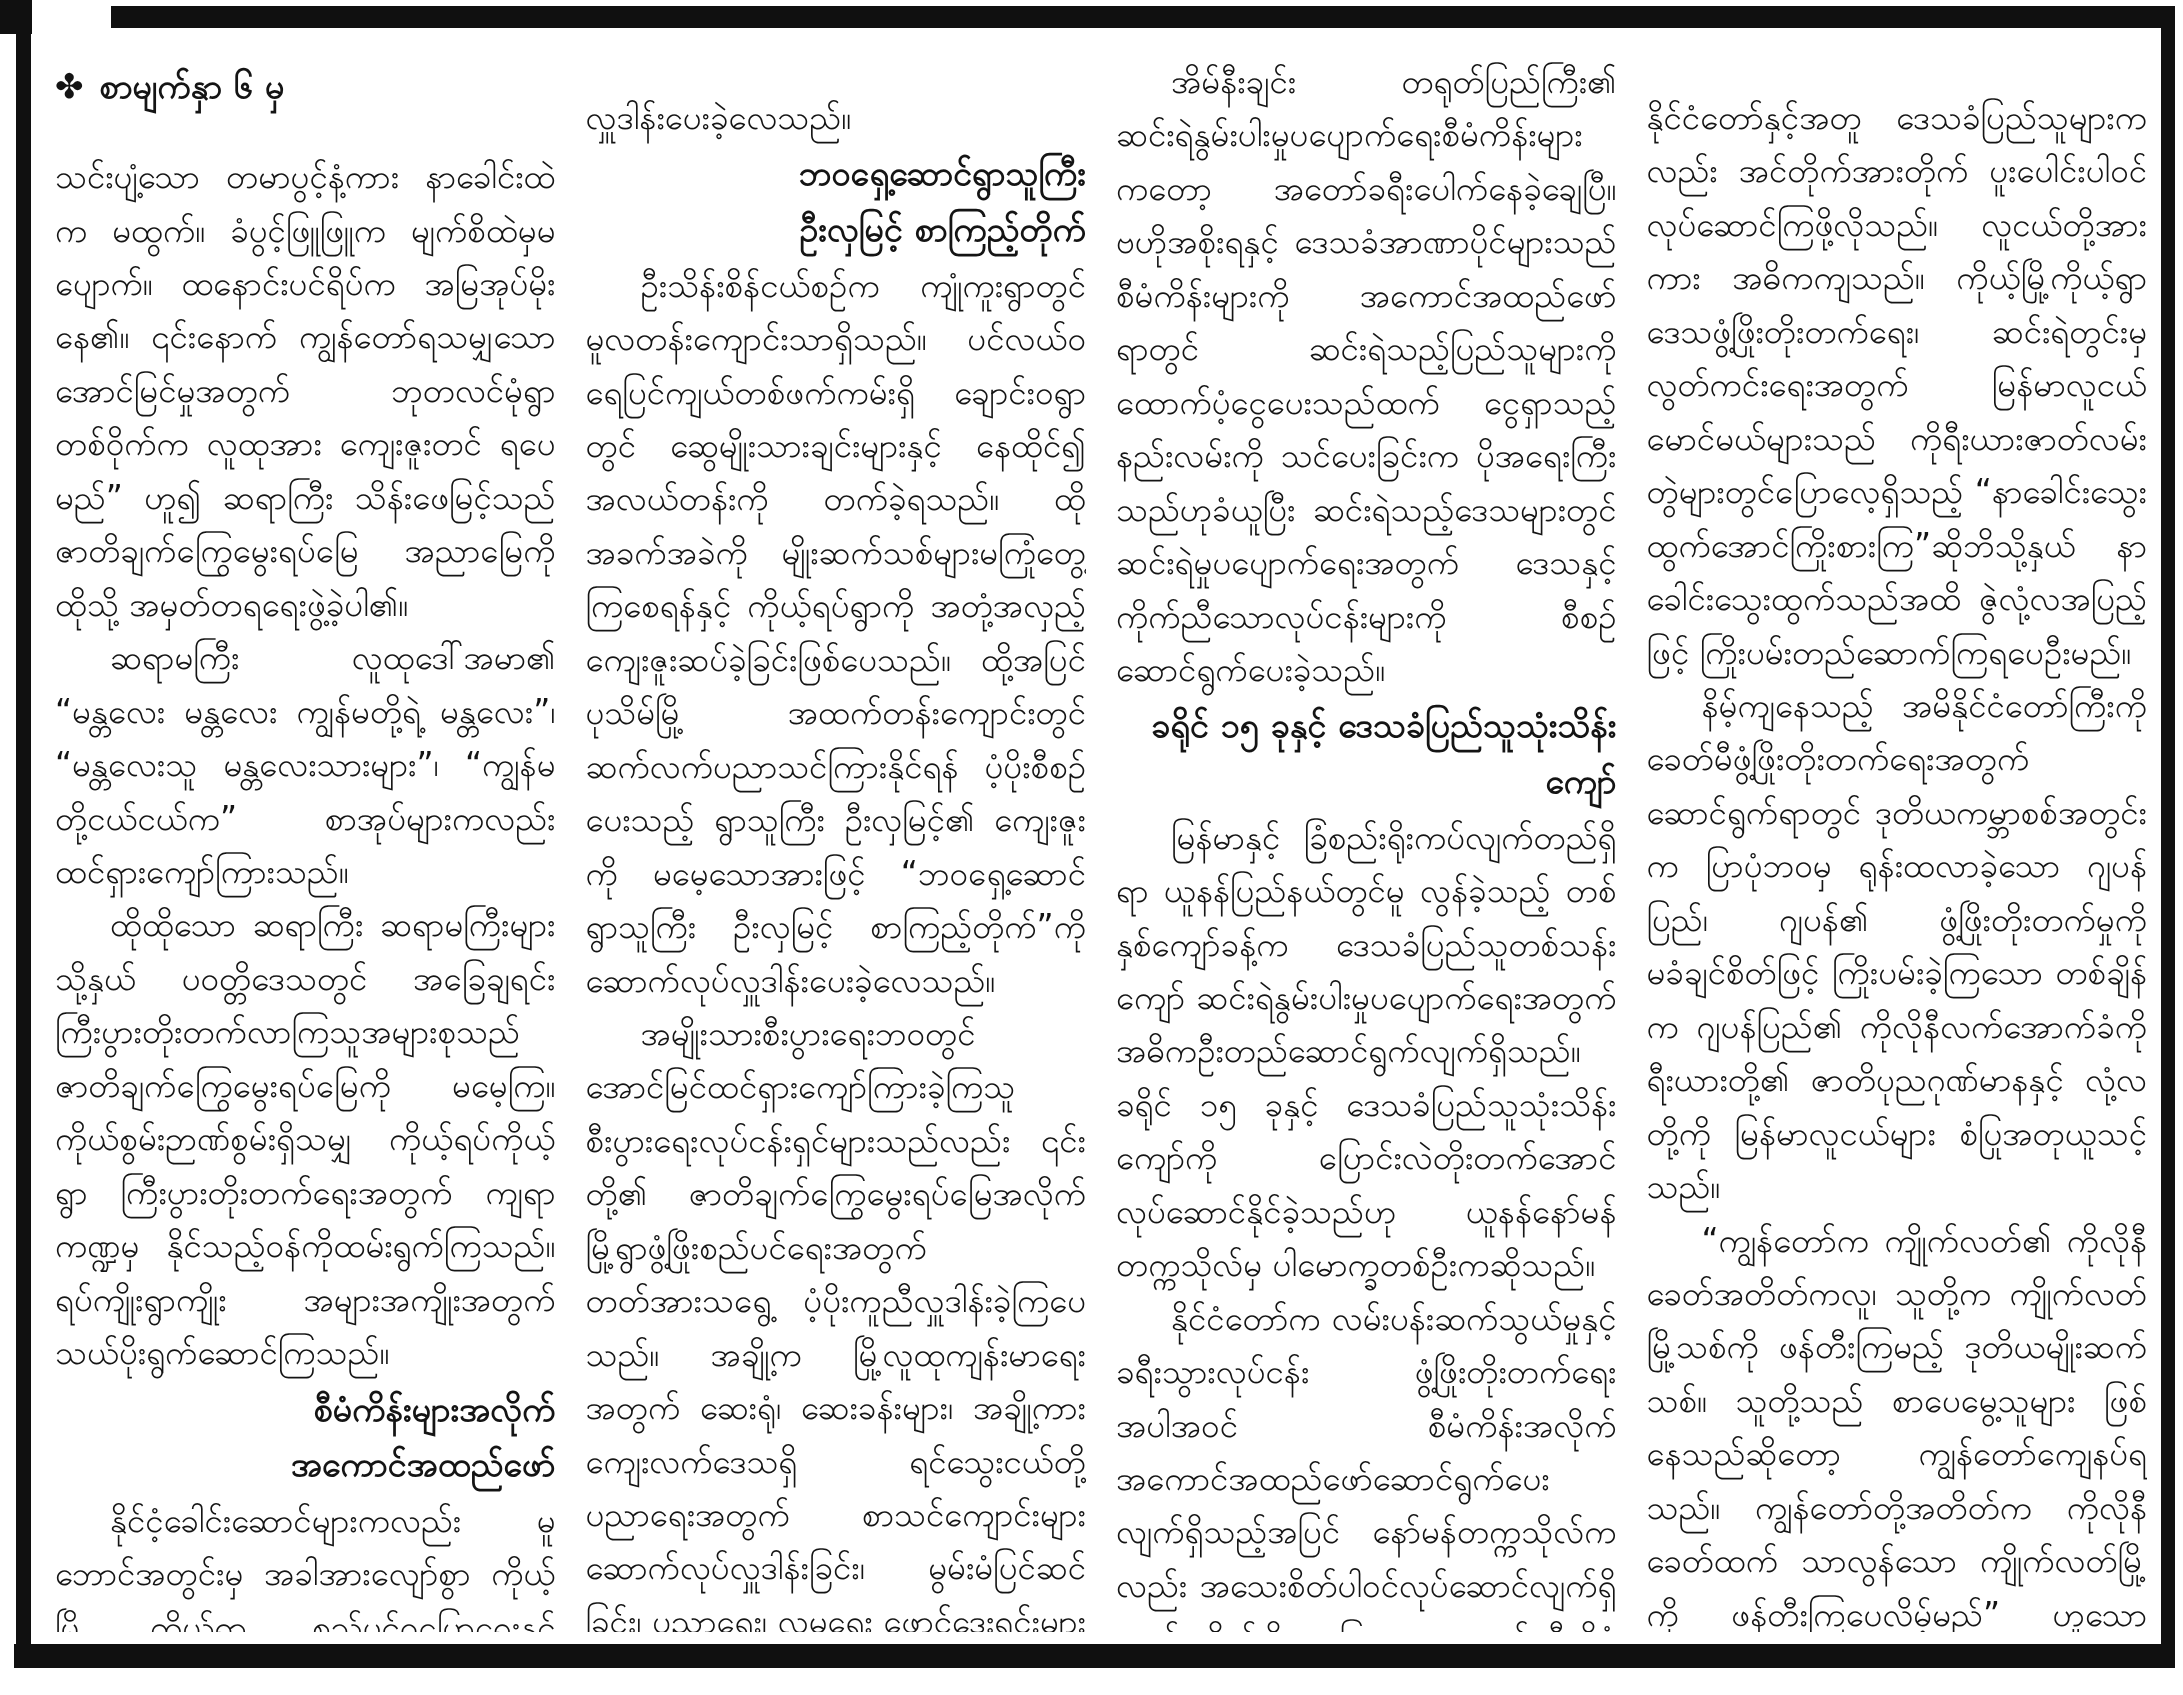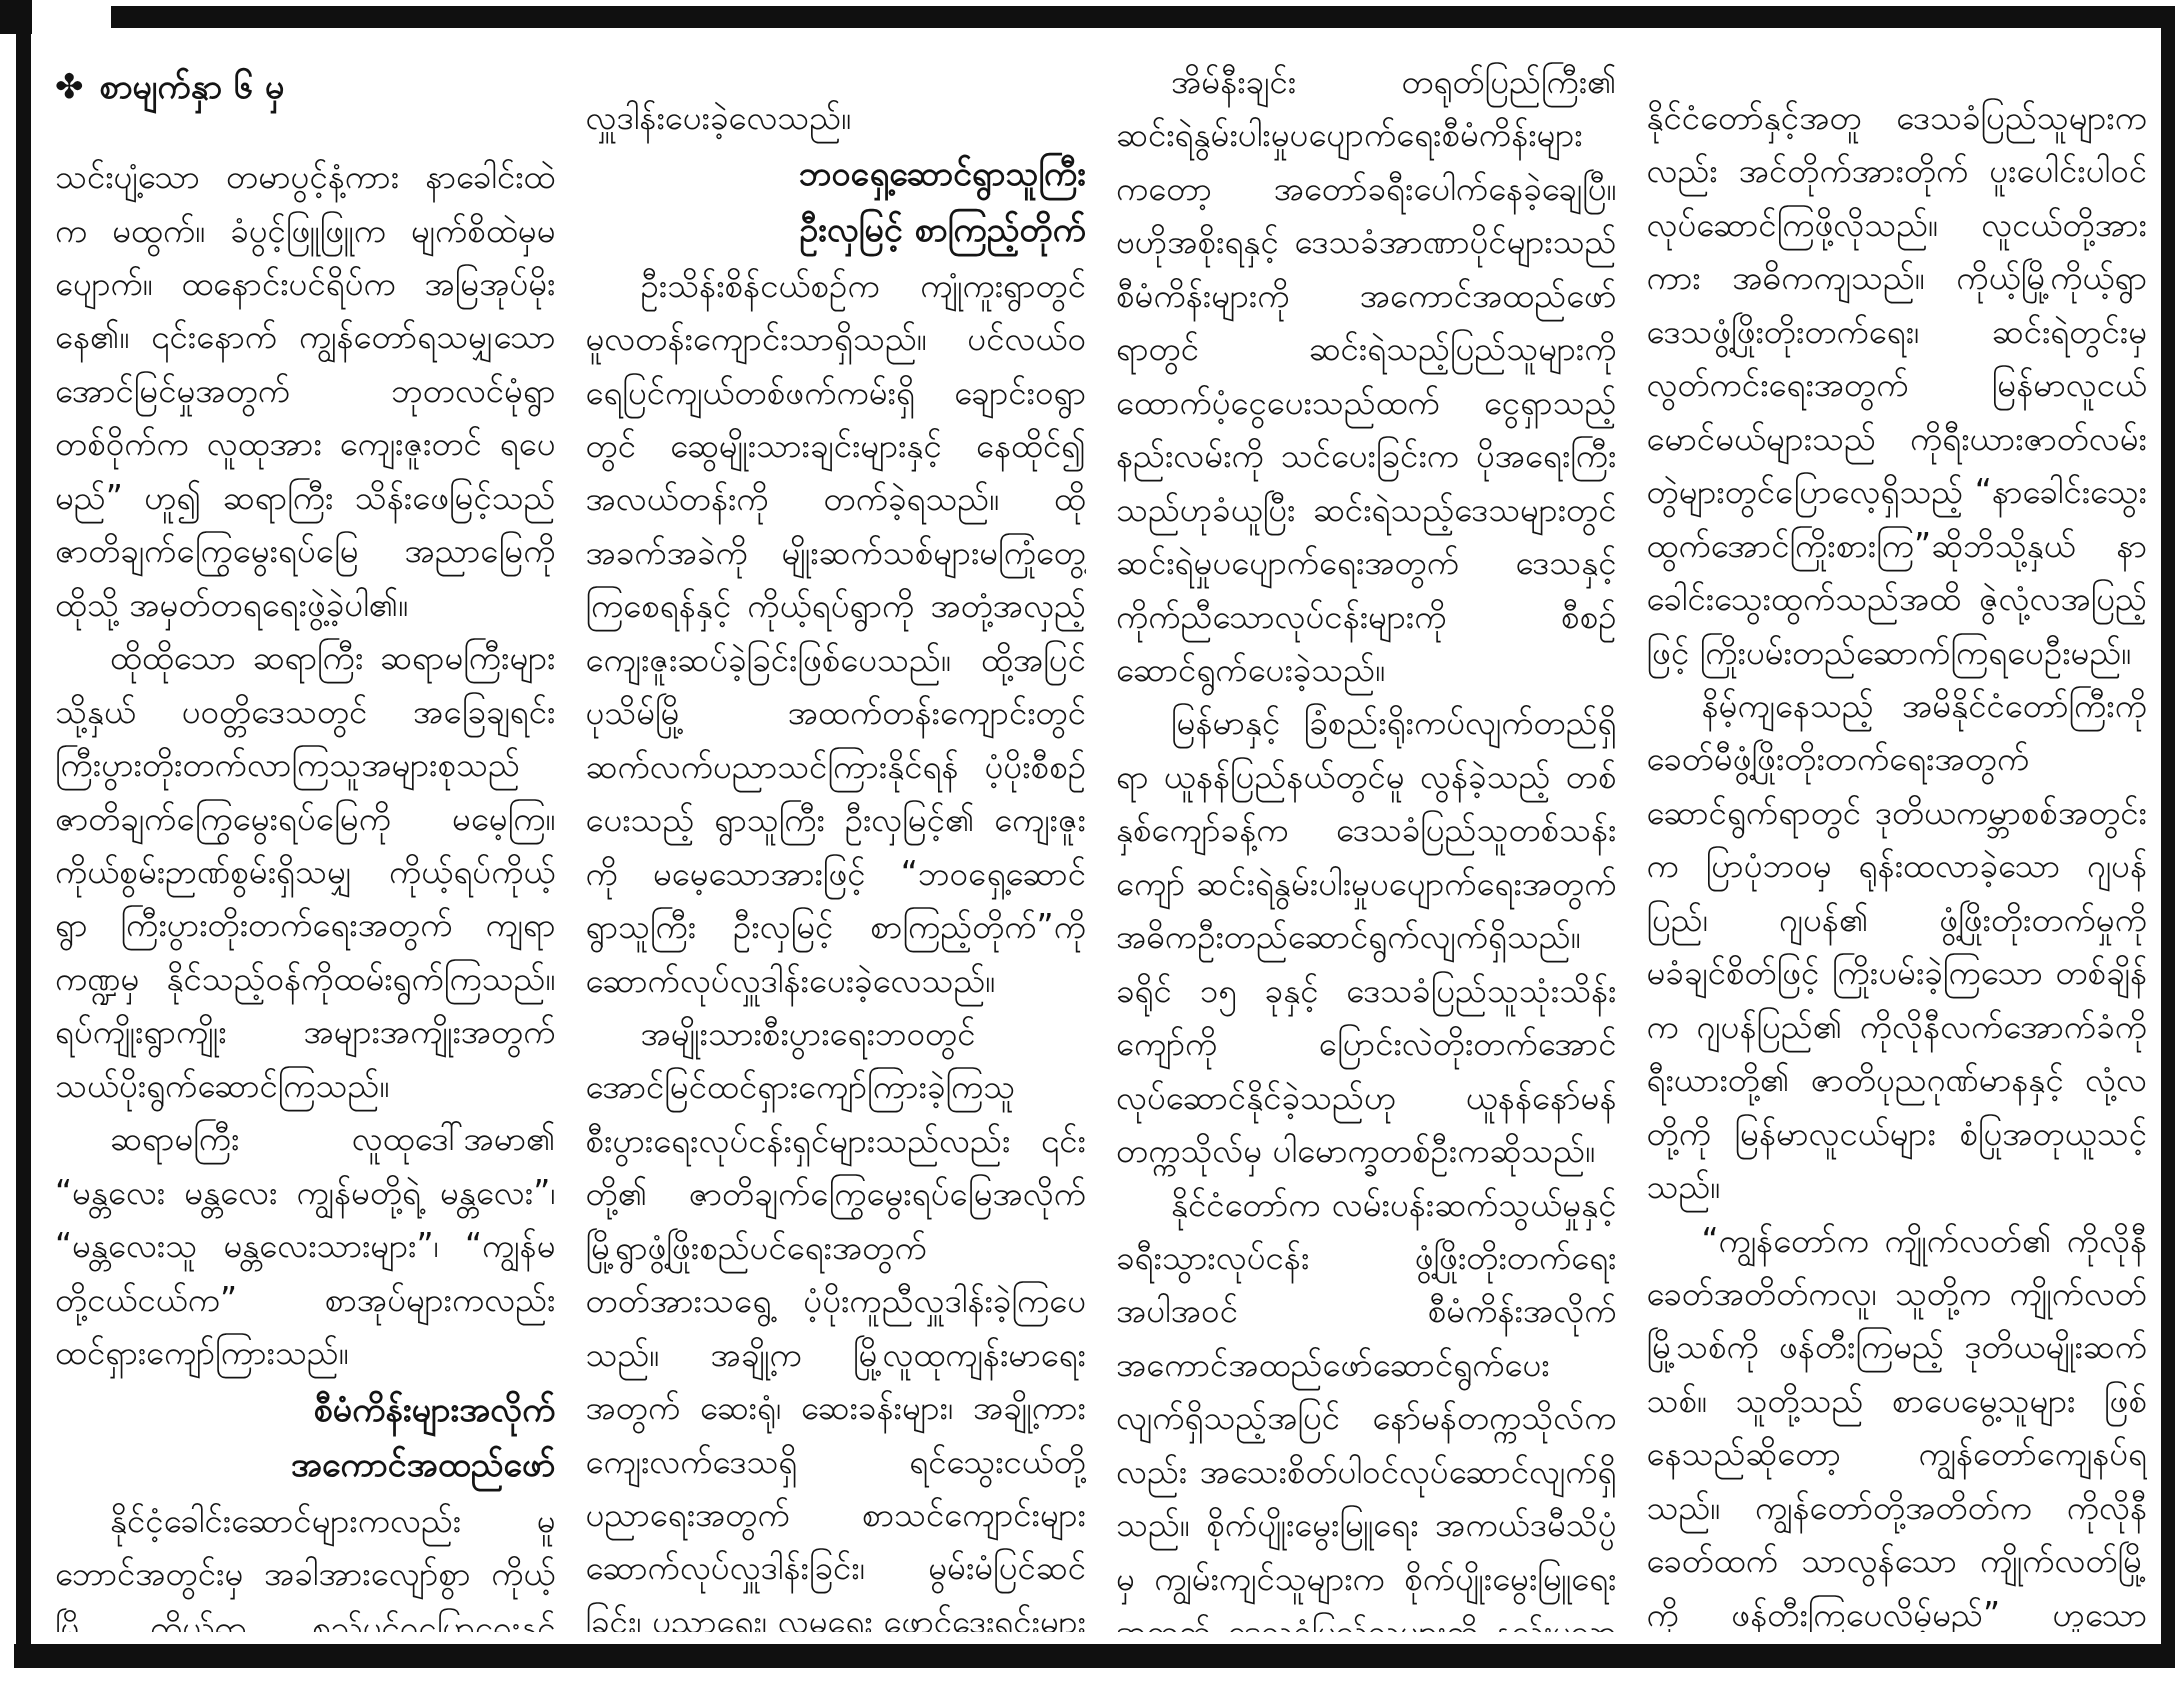--- a/index.html
+++ b/index.html
@@ -43,34 +43,35 @@
 <div class="page">
   <div class="corner-block"></div>
   <div class="frame-top"></div>
   <div class="frame-left"></div>
   <div class="frame-right"></div>
   <div class="frame-bottom"></div>
   <div class="content">
       <div class="column">
         <div class="kicker"><span class="ornament">✤</span><span>စာမျက်နှာ ၆ မှ</span></div>
         <p class="para_flush">သင်းပျံ့သော တမာပွင့်နံ့ကား နာခေါင်းထဲက မထွက်။ ခံပွင့်ဖြူဖြူက မျက်စိထဲမှမပျောက်။ ထနောင်းပင်ရိပ်က အမြအုပ်မိုးနေ၏။ ၎င်းနောက် ကျွန်တော်ရသမျှသော အောင်မြင်မှုအတွက် ဘုတလင်မုံရွာတစ်ဝိုက်က လူထုအား ကျေးဇူးတင် ရပေမည်” ဟူ၍ ဆရာကြီး သိန်းဖေမြင့်သည် ဇာတိချက်ကြွေမွေးရပ်မြေ အညာမြေကို ထိုသို့ အမှတ်တရရေးဖွဲ့ခဲ့ပါ၏။</p>
+        <p class="para">ဆရာမကြီး လူထုဒေါ်အမာ၏ “မန္တလေး မန္တလေး ကျွန်မတို့ရဲ့ မန္တလေး”၊ “မန္တလေးသူ မန္တလေးသားများ”၊ “ကျွန်မတို့ငယ်ငယ်က” စာအုပ်များကလည်း ထင်ရှားကျော်ကြားသည်။</p>
         <p class="para">ထိုထိုသော ဆရာကြီး ဆရာမကြီးများသို့နှယ် ပဝတ္တိဒေသတွင် အခြေချရင်း ကြီးပွားတိုးတက်လာကြသူအများစုသည် ဇာတိချက်ကြွေမွေးရပ်မြေကို မမေ့ကြ။ ကိုယ်စွမ်းဉာဏ်စွမ်းရှိသမျှ ကိုယ့်ရပ်ကိုယ့်ရွာ ကြီးပွားတိုးတက်ရေးအတွက် ကျရာကဏ္ဍမှ နိုင်သည့်ဝန်ကိုထမ်းရွက်ကြသည်။ ရပ်ကျိုးရွာကျိုး အများအကျိုးအတွက် သယ်ပိုးရွက်ဆောင်ကြသည်။</p>
-        <p class="para">ဆရာမကြီး လူထုဒေါ်အမာ၏ “မန္တလေး မန္တလေး ကျွန်မတို့ရဲ့ မန္တလေး”၊ “မန္တလေးသူ မန္တလေးသားများ”၊ “ကျွန်မတို့ငယ်ငယ်က” စာအုပ်များကလည်း ထင်ရှားကျော်ကြားသည်။</p>
         <h3 class="heading">စီမံကိန်းများအလိုက် အကောင်အထည်ဖော်</h3>
         <p class="para">နိုင်ငံ့ခေါင်းဆောင်များကလည်း မူဘောင်အတွင်းမှ အခါအားလျော်စွာ ကိုယ့်မြို့ ကိုယ့်ရွာ စည်ပင်ဝပြောရေးနှင့် သားစဉ်မြေးဆက်အကျိုးရှိစေမည့် ပညာရေး၊ ကျန်းမာရေး၊ လူမှုရေး၊ စီးပွားရေး၊ လမ်းပန်းဆက်သွယ်ရေးတို့ တိုးတက်ဖွံ့ဖြိုးလာစေရန် စီမံကိန်းများအလိုက် အကောင်အထည်ဖော် ဆောင်ရွက်ပေးခဲ့ကြသည်။</p>
       </div>
       <div class="column">
         <p class="para_flush">လှူဒါန်းပေးခဲ့လေသည်။</p>
         <h3 class="heading_center">ဘဝရှေ့ဆောင်ရွာသူကြီး
 ဦးလှမြင့် စာကြည့်တိုက်</h3>
         <p class="para">ဦးသိန်းစိန်ငယ်စဉ်က ကျုံကူးရွာတွင် မူလတန်းကျောင်းသာရှိသည်။ ပင်လယ်ဝရေပြင်ကျယ်တစ်ဖက်ကမ်းရှိ ချောင်းဝရွာတွင် ဆွေမျိုးသားချင်းများနှင့် နေထိုင်၍ အလယ်တန်းကို တက်ခဲ့ရသည်။ ထိုအခက်အခဲကို မျိုးဆက်သစ်များမကြုံတွေ့ကြစေရန်နှင့် ကိုယ့်ရပ်ရွာကို အတုံ့အလှည့် ကျေးဇူးဆပ်ခဲ့ခြင်းဖြစ်ပေသည်။ ထို့အပြင် ပုသိမ်မြို့ အထက်တန်းကျောင်းတွင် ဆက်လက်ပညာသင်ကြားနိုင်ရန် ပံ့ပိုးစီစဉ်ပေးသည့် ရွာသူကြီး ဦးလှမြင့်၏ ကျေးဇူးကို မမေ့သောအားဖြင့် “ဘဝရှေ့ဆောင်ရွာသူကြီး ဦးလှမြင့် စာကြည့်တိုက်”ကို ဆောက်လုပ်လှူဒါန်းပေးခဲ့လေသည်။</p>
         <p class="para">အမျိုးသားစီးပွားရေးဘဝတွင် အောင်မြင်ထင်ရှားကျော်ကြားခဲ့ကြသူ စီးပွားရေးလုပ်ငန်းရှင်များသည်လည်း ၎င်းတို့၏ ဇာတိချက်ကြွေမွေးရပ်မြေအလိုက် မြို့ရွာဖွံ့ဖြိုးစည်ပင်ရေးအတွက် တတ်အားသရွေ့ ပံ့ပိုးကူညီလှူဒါန်းခဲ့ကြပေသည်။ အချို့က မြို့လူထုကျန်းမာရေးအတွက် ဆေးရုံ၊ ဆေးခန်းများ၊ အချို့ကား ကျေးလက်ဒေသရှိ ရင်သွေးငယ်တို့ ပညာရေးအတွက် စာသင်ကျောင်းများ ဆောက်လုပ်လှူဒါန်းခြင်း၊ မွမ်းမံပြင်ဆင်ခြင်း၊ ပညာရေး၊ လူမှုရေး ဖောင်ဒေးရှင်းများ ဖွဲ့စည်းခြင်း၊ ရန်ပုံငွေများ ထူထောင်ခြင်းတို့ဖြင့် ကျေးဇူးဆပ်ကြလေသည်။</p>
       </div>
       <div class="column">
         <p class="para">အိမ်နီးချင်း တရုတ်ပြည်ကြီး၏ ဆင်းရဲနွမ်းပါးမှုပပျောက်ရေးစီမံကိန်းများကတော့ အတော်ခရီးပေါက်နေခဲ့ချေပြီ။ ဗဟိုအစိုးရနှင့် ဒေသခံအာဏာပိုင်များသည် စီမံကိန်းများကို အကောင်အထည်ဖော်ရာတွင် ဆင်းရဲသည့်ပြည်သူများကို ထောက်ပံ့ငွေပေးသည်ထက် ငွေရှာသည့်နည်းလမ်းကို သင်ပေးခြင်းက ပိုအရေးကြီးသည်ဟုခံယူပြီး ဆင်းရဲသည့်ဒေသများတွင် ဆင်းရဲမှုပပျောက်ရေးအတွက် ဒေသနှင့် ကိုက်ညီသောလုပ်ငန်းများကို စီစဉ်ဆောင်ရွက်ပေးခဲ့သည်။</p>
+        <h3 class="heading_center">ခရိုင် ၁၅ ခုနှင့် ဒေသခံပြည်သူသုံးသိန်းကျော်</h3>
         <p class="para">မြန်မာနှင့် ခြံစည်းရိုးကပ်လျက်တည်ရှိရာ ယူနန်ပြည်နယ်တွင်မူ လွန်ခဲ့သည့် တစ်နှစ်ကျော်ခန့်က ဒေသခံပြည်သူတစ်သန်းကျော် ဆင်းရဲနွမ်းပါးမှုပပျောက်ရေးအတွက် အဓိကဦးတည်ဆောင်ရွက်လျက်ရှိသည်။ ခရိုင် ၁၅ ခုနှင့် ဒေသခံပြည်သူသုံးသိန်းကျော်ကို ပြောင်းလဲတိုးတက်အောင် လုပ်ဆောင်နိုင်ခဲ့သည်ဟု ယူနန်နော်မန်တက္ကသိုလ်မှ ပါမောက္ခတစ်ဦးကဆိုသည်။</p>
         <p class="para">နိုင်ငံတော်က လမ်းပန်းဆက်သွယ်မှုနှင့် ခရီးသွားလုပ်ငန်း ဖွံ့ဖြိုးတိုးတက်ရေး အပါအဝင် စီမံကိန်းအလိုက် အကောင်အထည်ဖော်ဆောင်ရွက်ပေးလျက်ရှိသည့်အပြင် နော်မန်တက္ကသိုလ်ကလည်း အသေးစိတ်ပါဝင်လုပ်ဆောင်လျက်ရှိသည်။ စိုက်ပျိုးမွေးမြူရေး အကယ်ဒမီသိပ္ပံမှ ကျွမ်းကျင်သူများက စိုက်ပျိုးမွေးမြူရေးအတွက် ဒေသခံပြည်သူများကို နည်းပညာများ ဖြန့်ဝေပံ့ပိုးကူညီပေးသည်။ တာဝန်ခံက ဒေသခံပြည်သူတို့ စိုက်ပျိုးထားသော ဟင်းသီးဟင်းရွက်များကို အိမ်အပြန်ကြုံကြိုက်ပါက ကားပေါ်တင်၍ပင် ရောင်းချပေးသည်ဟုဆိုသည်။</p>
       </div>
       <div class="column">
         <p class="para_flush">နိုင်ငံတော်နှင့်အတူ ဒေသခံပြည်သူများကလည်း အင်တိုက်အားတိုက် ပူးပေါင်းပါဝင်လုပ်ဆောင်ကြဖို့လိုသည်။ လူငယ်တို့အားကား အဓိကကျသည်။ ကိုယ့်မြို့ကိုယ့်ရွာ ဒေသဖွံ့ဖြိုးတိုးတက်ရေး၊ ဆင်းရဲတွင်းမှ လွတ်ကင်းရေးအတွက် မြန်မာလူငယ်မောင်မယ်များသည် ကိုရီးယားဇာတ်လမ်းတွဲများတွင်ပြောလေ့ရှိသည့် “နာခေါင်းသွေးထွက်အောင်ကြိုးစားကြ”ဆိုဘိသို့နှယ် နာခေါင်းသွေးထွက်သည်အထိ ဇွဲလုံ့လအပြည့်ဖြင့် ကြိုးပမ်းတည်ဆောက်ကြရပေဦးမည်။</p>
         <p class="para">နိမ့်ကျနေသည့် အမိနိုင်ငံတော်ကြီးကို ခေတ်မီဖွံ့ဖြိုးတိုးတက်ရေးအတွက် ဆောင်ရွက်ရာတွင် ဒုတိယကမ္ဘာစစ်အတွင်းက ပြာပုံဘဝမှ ရုန်းထလာခဲ့သော ဂျပန်ပြည်၊ ဂျပန်၏ ဖွံ့ဖြိုးတိုးတက်မှုကို မခံချင်စိတ်ဖြင့် ကြိုးပမ်းခဲ့ကြသော တစ်ချိန်က ဂျပန်ပြည်၏ ကိုလိုနီလက်အောက်ခံကိုရီးယားတို့၏ ဇာတိပုညဂုဏ်မာနနှင့် လုံ့လတို့ကို မြန်မာလူငယ်များ စံပြုအတုယူသင့်သည်။</p>
         <p class="para">“ကျွန်တော်က ကျိုက်လတ်၏ ကိုလိုနီခေတ်အတိတ်ကလူ၊ သူတို့က ကျိုက်လတ်မြို့သစ်ကို ဖန်တီးကြမည့် ဒုတိယမျိုးဆက်သစ်။ သူတို့သည် စာပေမွေ့သူများ ဖြစ်နေသည်ဆိုတော့ ကျွန်တော်ကျေနပ်ရသည်။ ကျွန်တော်တို့အတိတ်က ကိုလိုနီခေတ်ထက် သာလွန်သော ကျိုက်လတ်မြို့ကို ဖန်တီးကြပေလိမ့်မည်” ဟူသော “ကျိုက်လတ်ရုပ်ပုံလွှာ” ထဲက ဆရာကြီးဒဂုန်တာရာ၏ မျှော်လင့်ချက်စာစုလေးကို ကျွန်တော်သဘောကျပါသည်။ ဆရာကြီး ဒဂုန်တာရာသို့နှယ် ကျွန်တော်သည်လည်း ကိုယ့်ရပ်ကိုယ့်ရွာ ကိုယ့်ဒေသ၊ ကိုယ့်နိုင်ငံ ဖွံ့ဖြိုးတိုးတက်ရေးအတွက် လက်ရှိမျိုးဆက်တို့၏ ဖန်တီးတည်ဆောက်မှုကို မျှော်လင့်မိပါ၏။</p>
       </div>
     </div>
 </div>

